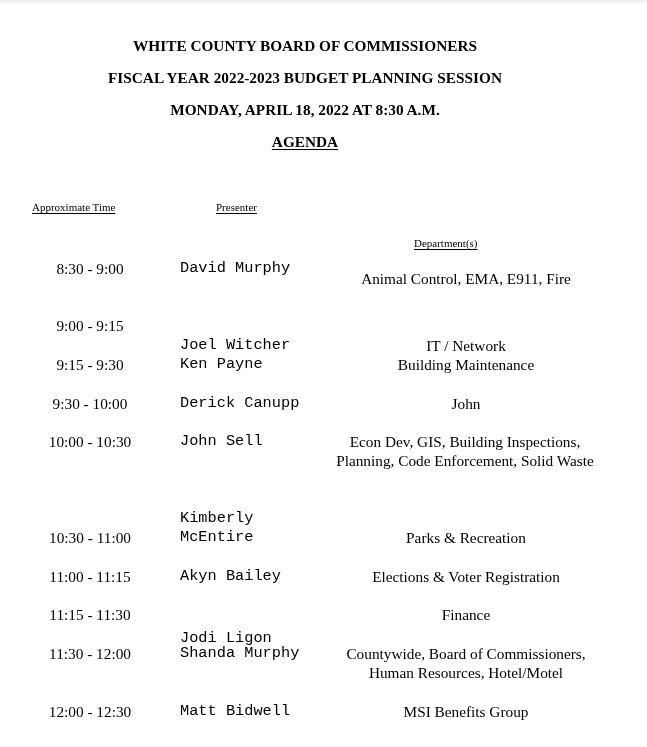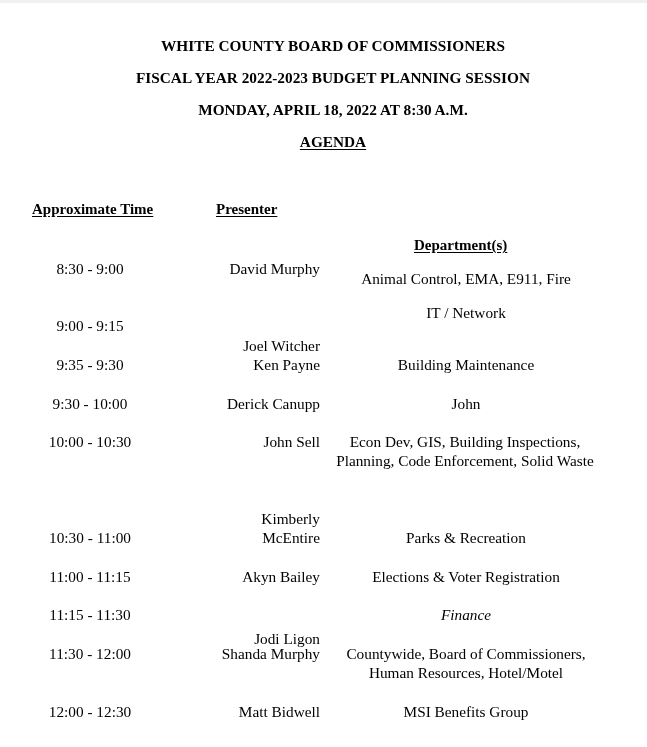--- a/index.html
+++ b/index.html
@@ -3,30 +3,30 @@
   <meta charset="utf-8">
   <style>
     html, body { margin: 0; padding: 0; background: #ffffff; }
     body {
       width: 647px; height: 747px; overflow: hidden; position: relative;
       font-family: "Liberation Serif", serif; color: #000;
     }
     .topbar { position:absolute; left:0; top:0; width:647px; height:3px; background:#f0f0f0; }
     .header-line {
       position: absolute; left: 0; width: 610px; text-align: center;
-      font-weight: bold; font-size: 15.3px; white-space: nowrap; padding-left: 28px;
+      font-weight: bold; font-size: 15.3px; white-space: nowrap;
     }
     .u { text-decoration: underline; text-underline-offset: 2px; }
     .colhead {
-      position: absolute; top: 201px; font-weight: bold; font-size: 15px;
+      position: absolute; top: 201px; font-weight: normal; font-size: 11px;
       text-decoration: underline; text-underline-offset: 2px; white-space: nowrap;
     }
     .cell { position: absolute; font-size: 15.3px; line-height: 19px; }
     .time { left: 20px; width: 140px; text-align: center; }
-    .pres { left: 180px; width: 140px; text-align: right; }
+    .pres { left: 180px; width: 140px; text-align: left; font-family: Liberation Mono, monospace; }
     .dept { left: 330px; width: 272px; text-align: center; }
   </style>
 </head>
 <body>
 
 <div class="topbar"></div>
 
 <div>
   <div class="header-line" style="top:37px;">WHITE COUNTY BOARD OF COMMISSIONERS</div>
   <div class="header-line" style="top:69px;">FISCAL YEAR 2022-2023 BUDGET PLANNING SESSION</div>
@@ -41,25 +41,25 @@
 
   <div>
     <div class="cell time" style="top:259px;">8:30 - 9:00</div>
     <div class="cell pres" style="top:259px;">David Murphy</div>
     <div class="cell dept" style="top:269px;">Animal Control, EMA, E911, Fire</div>
   </div>
 
   <div>
     <div class="cell time" style="top:316px;">9:00 - 9:15</div>
     <div class="cell pres" style="top:316px;margin-top:20px;">Joel Witcher</div>
-    <div class="cell dept" style="top:303px;">IT / Network</div>
+    <div class="cell dept" style="top:336px;">IT / Network</div>
   </div>
 
   <div>
-    <div class="cell time" style="top:355px;">9:35 - 9:30</div>
+    <div class="cell time" style="top:355px;">9:15 - 9:30</div>
     <div class="cell pres" style="top:355px;">Ken Payne</div>
     <div class="cell dept" style="top:355px;">Building Maintenance</div>
   </div>
 
   <div>
     <div class="cell time" style="top:394px;">9:30 - 10:00</div>
     <div class="cell pres" style="top:394px;">Derick Canupp</div>
     <div class="cell dept" style="top:394px;">John</div>
   </div>
 
@@ -77,21 +77,21 @@
 
   <div>
     <div class="cell time" style="top:567px;">11:00 - 11:15</div>
     <div class="cell pres" style="top:567px;">Akyn Bailey</div>
     <div class="cell dept" style="top:567px;">Elections &amp; Voter Registration</div>
   </div>
 
   <div>
     <div class="cell time" style="top:605px;">11:15 - 11:30</div>
     <div class="cell pres" style="top:605px;margin-top:24px;">Jodi Ligon</div>
-    <div class="cell dept" style="top:605px;font-style:italic;">Finance</div>
+    <div class="cell dept" style="top:605px;">Finance</div>
   </div>
 
   <div>
     <div class="cell time" style="top:644px;">11:30 - 12:00</div>
     <div class="cell pres" style="top:644px;">Shanda Murphy</div>
     <div class="cell dept" style="top:644px; left:326px; width:280px;">Countywide, Board of Commissioners, Human Resources, Hotel/Motel</div>
   </div>
 
   <div>
     <div class="cell time" style="top:702px;">12:00 - 12:30</div>

